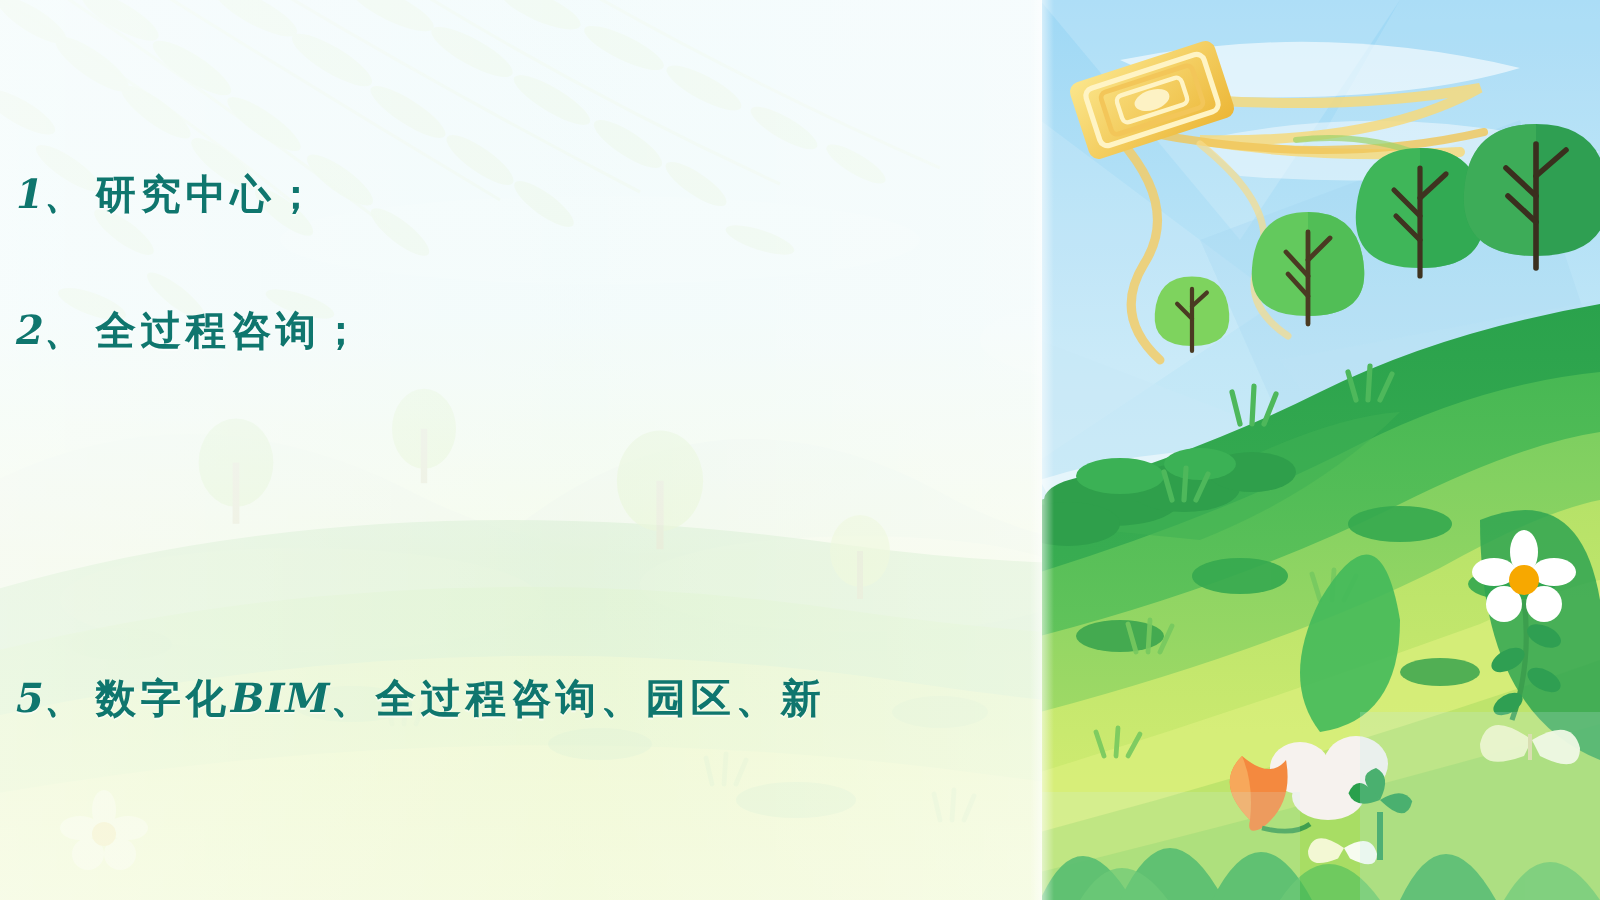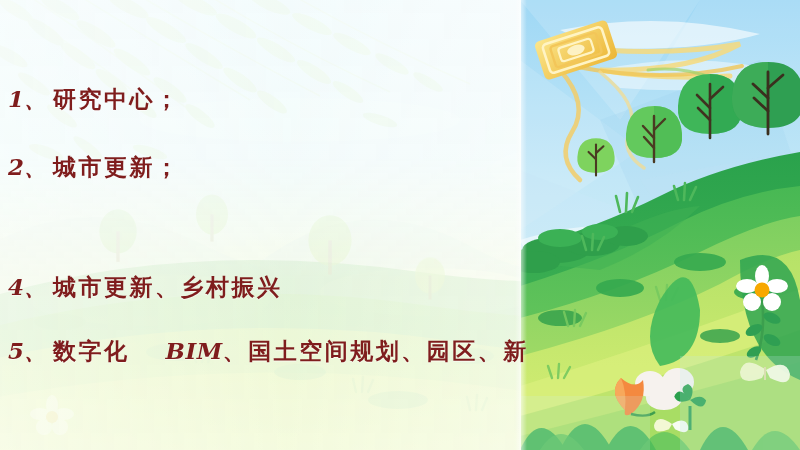--- a/index.html
+++ b/index.html
@@ -48,37 +48,37 @@
     background:linear-gradient(90deg,rgba(255,255,255,0),rgba(255,255,255,.55),rgba(255,255,255,0));
     pointer-events:none;
   }
 
   
   #text-block{
     position:absolute;left:0;top:0;width:521px;height:450px;
   }
   .line{
     position:absolute;left:8px;
-    color:#7f1d1d;
+    color:#0f766e;
     font-family:"DejaVu Sans","Liberation Sans",sans-serif;
     font-weight:700;
-    font-size:23px;
+    font-size:20px;
     letter-spacing:2.5px;
     white-space:nowrap;
     text-shadow:0 1px 0 rgba(255,255,255,.55);
   }
   .line .num{
     font-family:"DejaVu Serif","Liberation Serif",serif;
     font-style:italic;font-weight:700;
     letter-spacing:0px;
     margin-right:6px;
   }
   .line .lat{
     font-family:"DejaVu Serif","Liberation Serif",serif;
-    font-style:italic;font-weight:700;letter-spacing:0.5px;margin-left:36px;
+    font-style:italic;font-weight:700;letter-spacing:0.5px;
   }
   #l1{top:84px}
   #l2{top:152px}
   #l3{top:212px}
   #l4{top:272px}
   #l5{top:336px}
   #l6{top:396px}
 </style>
 </head>
 <body>
@@ -450,23 +450,20 @@
     </div>
   </div>
 
   <div class="seam"></div>
 
   <div id="text-block">
     <div class="line" id="l1">
       <span class="num">1、</span><span>研究中心；</span>
     </div>
     <div class="line" id="l2">
-      <span class="num">2、</span><span>城市更新；</span>
-    </div>
-    <div class="line" id="l4">
-      <span class="num">4、</span><span>城市更新、乡村振兴</span>
+      <span class="num">2、</span><span>全过程咨询；</span>
     </div>
     <div class="line" id="l5">
-      <span class="num">5、</span><span>数字化</span><span class="lat">BIM</span><span>、国土空间规划、园区、新</span>
+      <span class="num">5、</span><span>数字化</span><span class="lat">BIM</span><span>、全过程咨询、园区、新</span>
     </div>
   </div>
 
 </div>
 
 </body></html>

